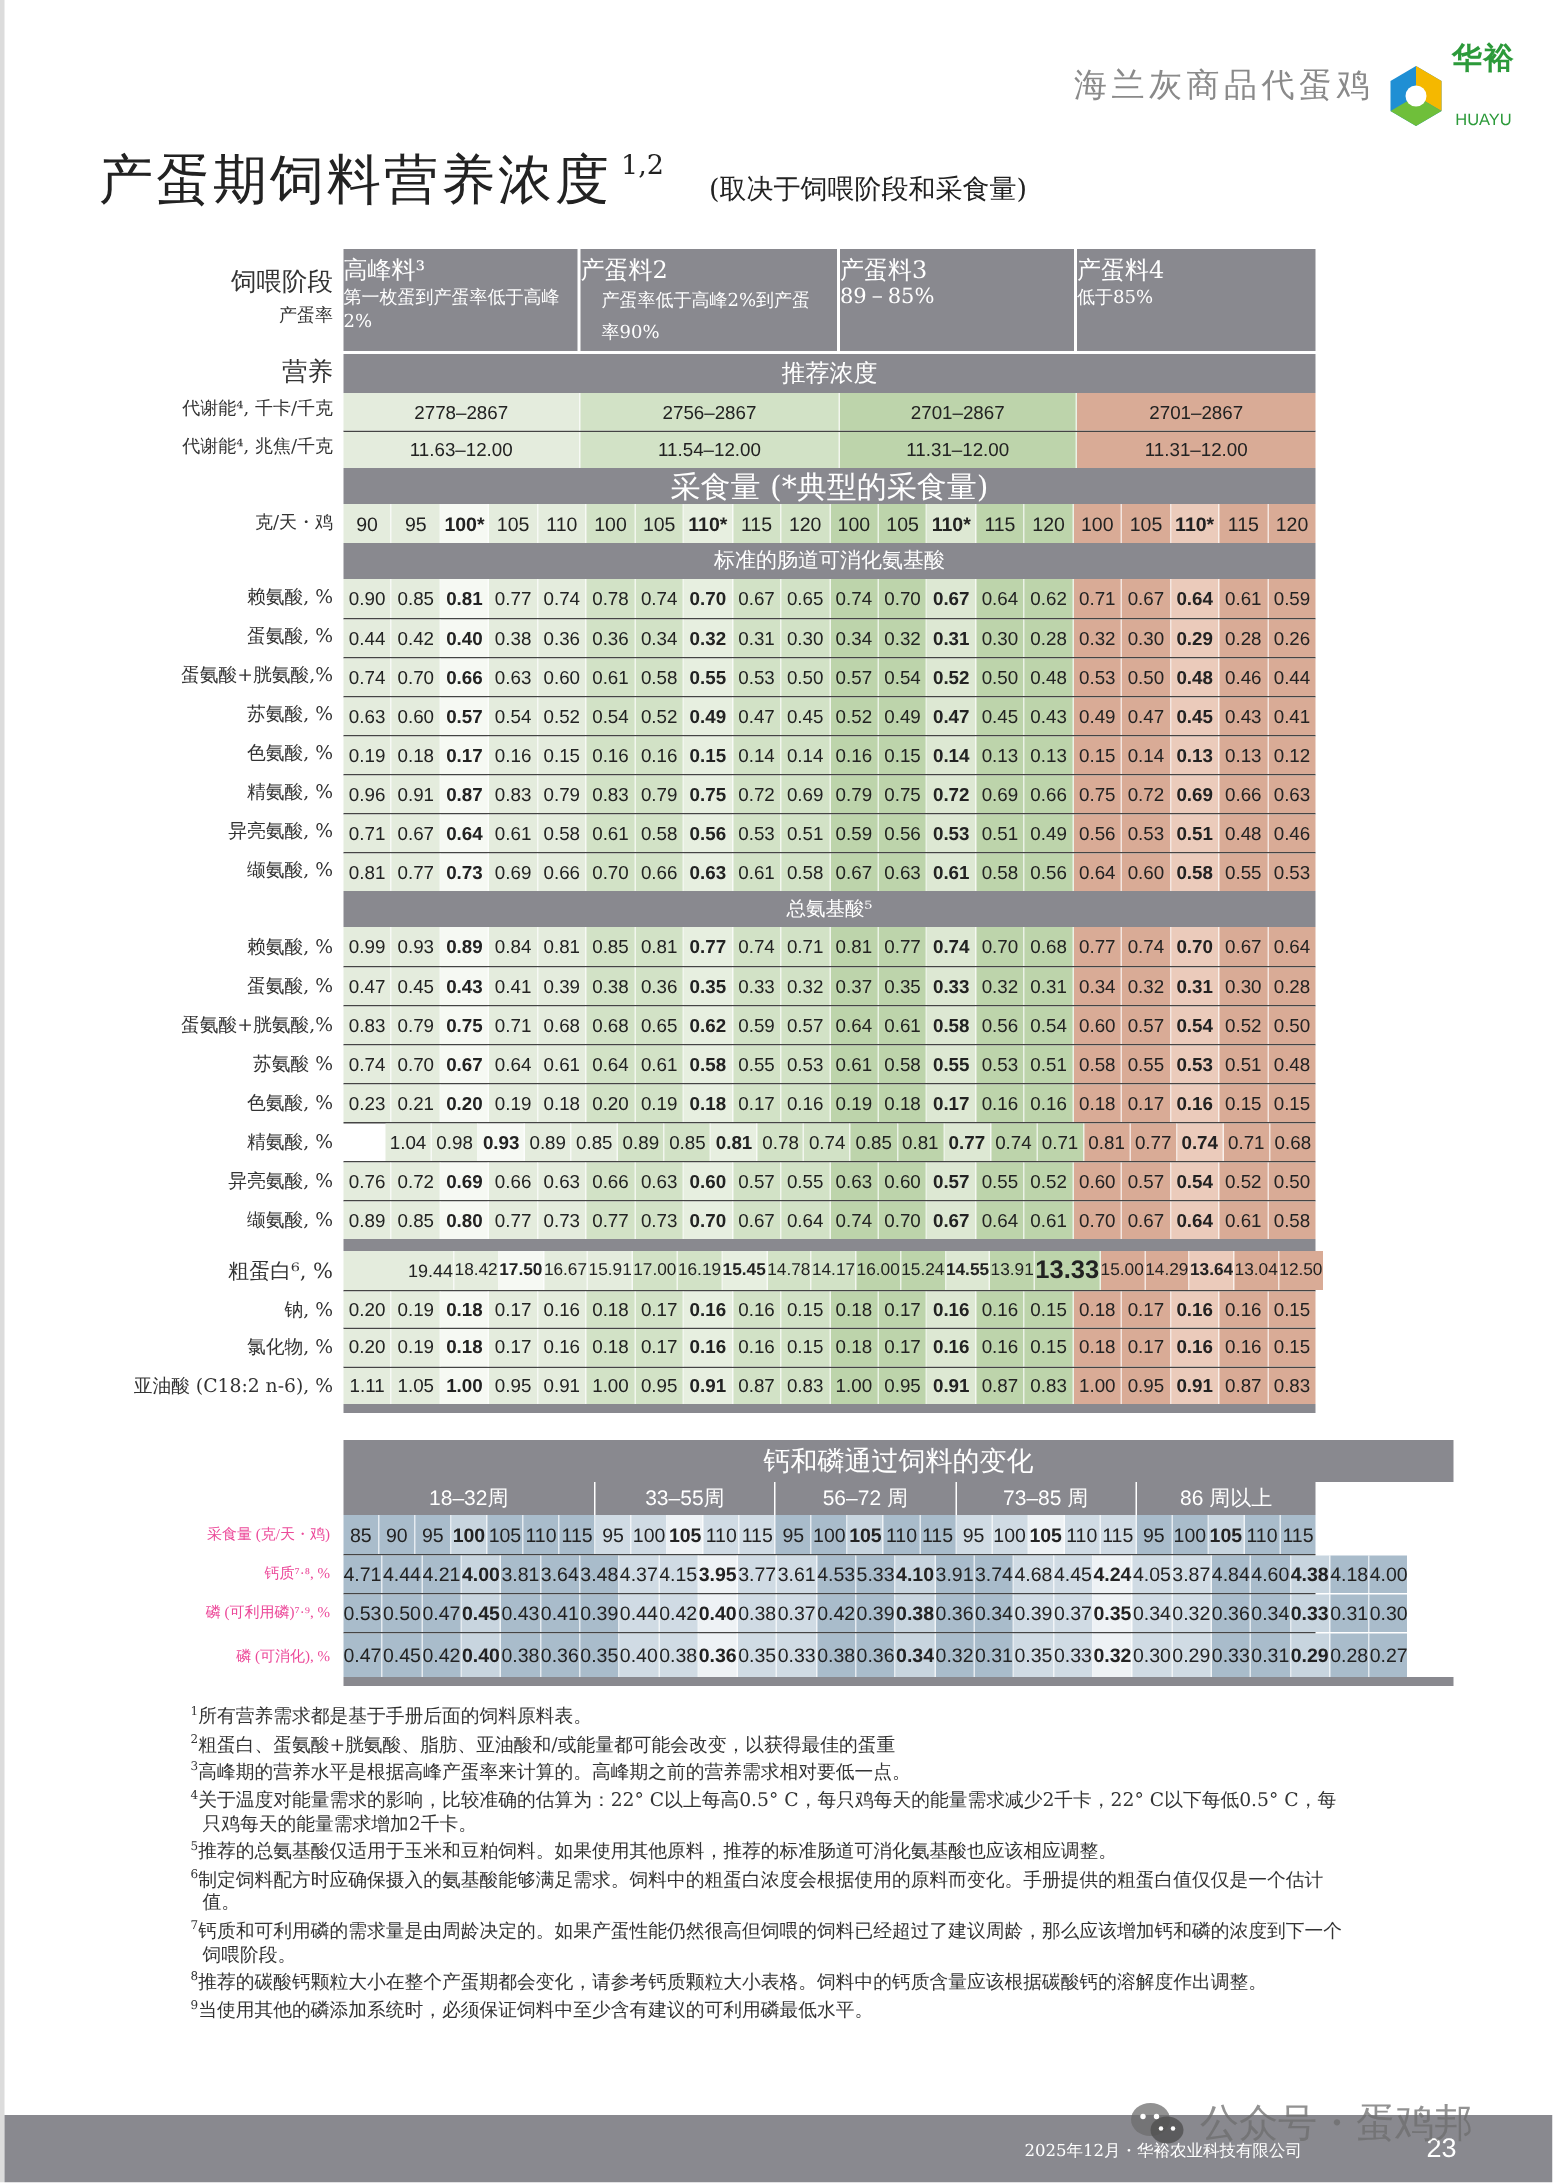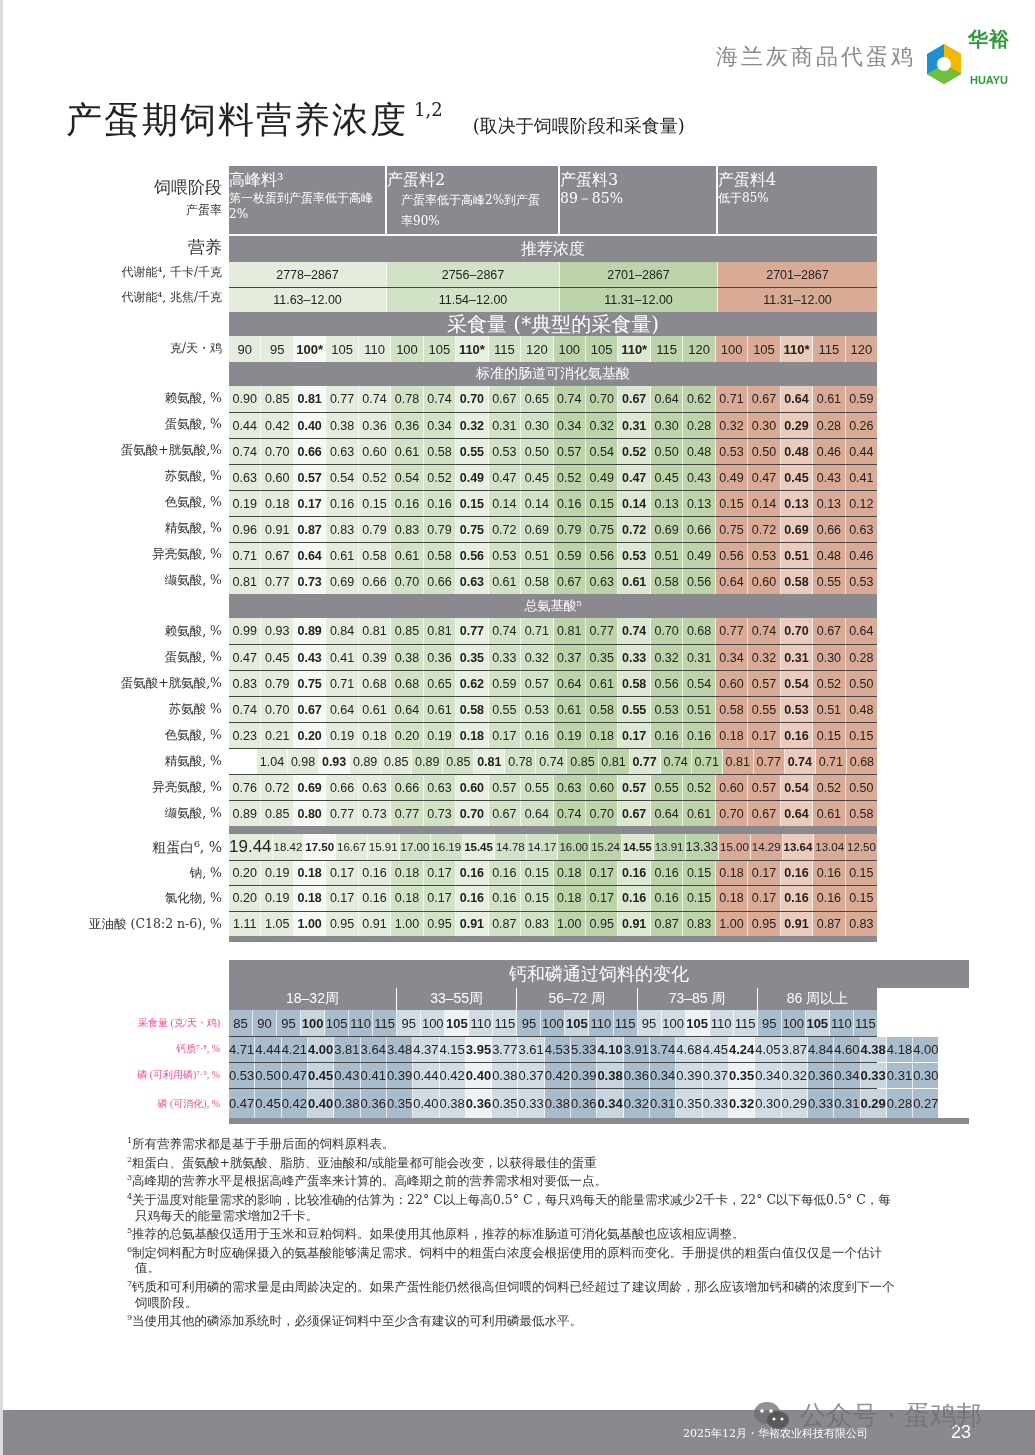--- a/index.html
+++ b/index.html
@@ -6,21 +6,21 @@
   html, body { width: 1035px; height: 1455px; background: #ffffff; overflow: hidden; }
   body { position: relative; font-family: "Liberation Sans", "DejaVu Sans", sans-serif; color: #222; }
   .left-edge { position: absolute; left: 0; top: 0; width: 3px; height: 1455px; background: #dcdcdc; }
 
   .brand { position: absolute; right: 25px; top: 28px; display: flex; align-items: center; }
   .brand-title { font-family: "DejaVu Serif", serif; font-size: 22px; color: #8a8a8a; letter-spacing: 3px; margin-right: 8px; }
   .logo { display: flex; align-items: flex-end; }
   .logo svg { width: 40px; height: 44px; }
   .logo-text { display: flex; flex-direction: column; align-items: center; margin-left: 4px; }
   .logo-cn { font-size: 20px; font-weight: bold; color: #2c9a3a; line-height: 22px; letter-spacing: 1px; }
-  .logo-en { font-size: 11px; font-weight: bold; color: #2c9a3a; line-height: 12px; margin-top: 24px; }
+  .logo-en { font-size: 11px; font-weight: normal; color: #2c9a3a; line-height: 12px; margin-top: 24px; }
 
   .page-title { position: absolute; left: 66px; top: 96px; display: flex; align-items: baseline; }
   .page-title .main { font-family: "DejaVu Serif", serif; font-size: 36px; color: #222; letter-spacing: 2px; }
   .page-title .sup { font-family: "DejaVu Serif", serif; font-size: 18px; position: relative; top: -16px; margin-left: 6px; }
   .page-title .sub { font-family: "DejaVu Serif", serif; font-size: 18px; margin-left: 30px; }
 
   
   .mt { position: absolute; left: 229px; top: 166px; width: 648px; }
   .lbl { position: absolute; left: 70px; width: 152px; text-align: right; font-family: "DejaVu Serif", serif; color: #333; white-space: nowrap; }
   .row { display: flex; width: 648px; }
@@ -526,35 +526,35 @@
         <div class="cell c4">0.70</div>
         <div class="cell c4">0.67</div>
         <div class="cell c4h b">0.64</div>
         <div class="cell c4">0.61</div>
         <div class="cell c4">0.58</div>
       </div>
     </div>
   <div class="hdr-band" style="height:8px;"></div>
   <div id="other-rows">
       <div class="row" style="height: 25.5px;">
-        <div class="cell c1" style="font-size: 17px;">19.44</div>
+        <div class="cell c1" style="font-size: 12px; padding-left: 43px;">19.44</div>
         <div class="cell c1" style="font-size: 11.5px;">18.42</div>
         <div class="cell c1h b" style="font-size: 11.5px;">17.50</div>
         <div class="cell c1" style="font-size: 11.5px;">16.67</div>
         <div class="cell c1" style="font-size: 11.5px;">15.91</div>
         <div class="cell c2" style="font-size: 11.5px;">17.00</div>
         <div class="cell c2" style="font-size: 11.5px;">16.19</div>
         <div class="cell c2h b" style="font-size: 11.5px;">15.45</div>
         <div class="cell c2" style="font-size: 11.5px;">14.78</div>
         <div class="cell c2" style="font-size: 11.5px;">14.17</div>
         <div class="cell c3" style="font-size: 11.5px;">16.00</div>
         <div class="cell c3" style="font-size: 11.5px;">15.24</div>
         <div class="cell c3h b" style="font-size: 11.5px;">14.55</div>
         <div class="cell c3" style="font-size: 11.5px;">13.91</div>
-        <div class="cell c3" style="font-size: 13px;">13.33</div>
+        <div class="cell c3" style="font-size: 17px; font-weight: bold;">13.33</div>
         <div class="cell c4" style="font-size: 11.5px;">15.00</div>
         <div class="cell c4" style="font-size: 11.5px;">14.29</div>
         <div class="cell c4h b" style="font-size: 11.5px;">13.64</div>
         <div class="cell c4" style="font-size: 11.5px;">13.04</div>
         <div class="cell c4" style="font-size: 11.5px;">12.50</div>
       </div>
       <div class="row rowline" style="height: 25.5px;">
         <div class="cell c1">0.20</div>
         <div class="cell c1">0.19</div>
         <div class="cell c1h b">0.18</div>
@@ -762,20 +762,21 @@
 </div>
 
 <div class="notes" id="notes">
     <div class="note"><sup>1</sup><span>所有营养需求都是基于手册后面的饲料原料表。</span></div>
     <div class="note"><sup>2</sup><span>粗蛋白、蛋氨酸+胱氨酸、脂肪、亚油酸和/或能量都可能会改变，以获得最佳的蛋重</span></div>
     <div class="note"><sup>3</sup><span>高峰期的营养水平是根据高峰产蛋率来计算的。高峰期之前的营养需求相对要低一点。</span></div>
     <div class="note"><sup>4</sup><span>关于温度对能量需求的影响，比较准确的估算为：22° C以上每高0.5° C，每只鸡每天的能量需求减少2千卡，22° C以下每低0.5° C，每只鸡每天的能量需求增加2千卡。</span></div>
     <div class="note"><sup>5</sup><span>推荐的总氨基酸仅适用于玉米和豆粕饲料。如果使用其他原料，推荐的标准肠道可消化氨基酸也应该相应调整。</span></div>
     <div class="note"><sup>6</sup><span>制定饲料配方时应确保摄入的氨基酸能够满足需求。饲料中的粗蛋白浓度会根据使用的原料而变化。手册提供的粗蛋白值仅仅是一个估计值。</span></div>
     <div class="note"><sup>7</sup><span>钙质和可利用磷的需求量是由周龄决定的。如果产蛋性能仍然很高但饲喂的饲料已经超过了建议周龄，那么应该增加钙和磷的浓度到下一个饲喂阶段。</span></div>
+    <div class="note"><sup>8</sup><span>推荐的碳酸钙颗粒大小在整个产蛋期都会变化，请参考钙质颗粒大小表格。饲料中的钙质含量应该根据碳酸钙的溶解度作出调整。</span></div>
     <div class="note"><sup>9</sup><span>当使用其他的磷添加系统时，必须保证饲料中至少含有建议的可利用磷最低水平。</span></div>
   </div>
 
 <div class="footer">
   <span class="footer-text">2025年12月・华裕农业科技有限公司</span>
   <span class="page-num">23</span>
 </div>
 <div class="watermark">
   <svg class="wm-icon" viewBox="0 0 40 32">
     <ellipse cx="15" cy="13" rx="13" ry="11" fill="rgba(110,110,110,0.75)"></ellipse>

